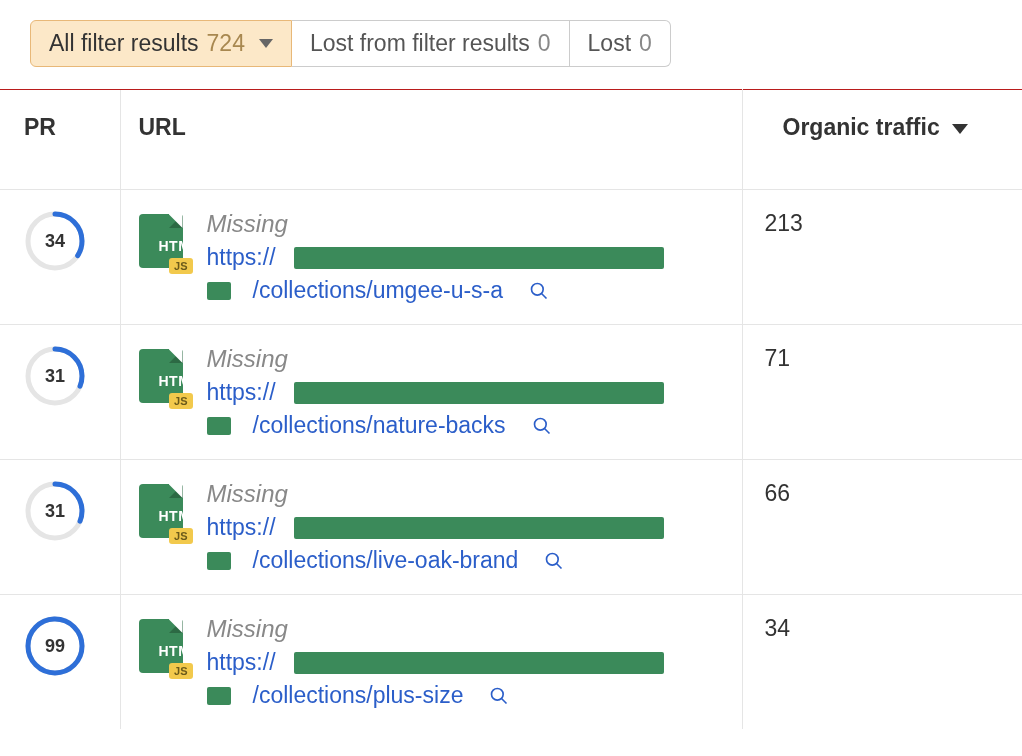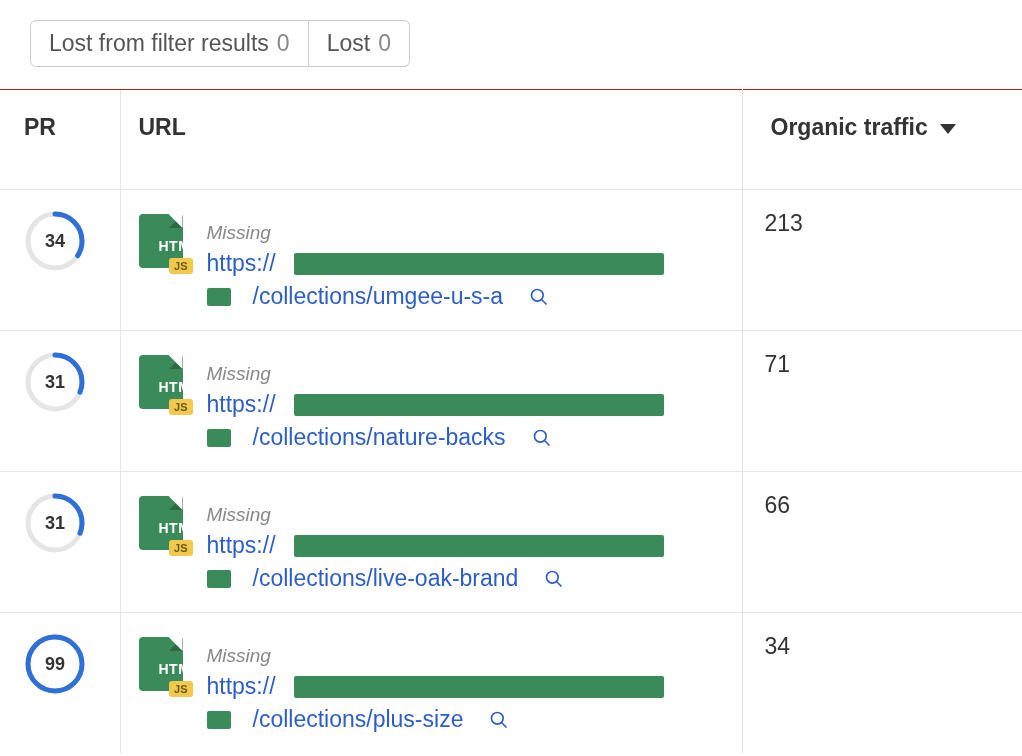--- a/index.html
+++ b/index.html
@@ -52,21 +52,21 @@
     padding: 24px 18px 48px 18px;
     border-top: 1px solid #b91c1c;
     border-bottom: 1px solid #e5e5e5;
     font-weight: 700;
     font-size: 23px;
     vertical-align: top;
     color: #333;
   }
   th:first-child { padding-left: 24px; width: 120px; }
   th.url-col { border-left: 1px solid #e5e5e5; border-right: 1px solid #e5e5e5; }
-  th.traffic-col { width: 280px; padding-left: 28px; }
+  th.traffic-col { width: 280px; padding-left: 40px; }
   td {
     border-bottom: 1px solid #e5e5e5;
     padding: 20px 18px;
     vertical-align: top;
     font-size: 23px;
   }
   td:first-child { padding-left: 24px; text-align: left; }
   td.url-cell { border-left: 1px solid #e5e5e5; border-right: 1px solid #e5e5e5; }
   td.traffic-cell { padding-left: 22px; color: #333; }
   tr:last-child td { border-bottom: none; }
@@ -101,21 +101,21 @@
   .file-label {
     position: absolute; top: 24px; left: 20px; font-size: 14px; font-weight: 700;
     color: #fff; letter-spacing: 0.5px;
   }
   .js-badge {
     position: absolute; bottom: -2px; right: -4px;
     background: #f2c94c; color: #6b5a1a; font-size: 11px; font-weight: 700;
     padding: 2px 5px; border-radius: 3px;
   }
   .url-text { display: flex; flex-direction: column; gap: 6px; min-width: 0; }
-  .missing { font-style: italic; color: #888; font-size: 19px; margin-top: 12px; }
+  .missing { font-style: italic; color: #888; font-size: 24px; }
   .url-line { display: flex; align-items: center; gap: 18px; }
   .url-link { color: #2b5ec9; text-decoration: none; font-size: 23px; }
   .redact-bar {
     display: inline-block; background: #3b8a5a; height: 22px; border-radius: 2px;
     vertical-align: middle;
   }
   .redact-small {
     display: inline-block; background: #3b8a5a; width: 24px; height: 18px; border-radius: 2px;
     vertical-align: middle; margin-right: 4px;
   }
@@ -127,20 +127,25 @@
     border-left: 8px solid transparent;
     border-right: 8px solid transparent;
     border-top: 10px solid #333;
     margin-left: 6px; vertical-align: middle;
   }
 </style>
 </head>
 <body>
 
 <div class="tabs">
+  <div class="tab active">
+    <span>All filter results</span>
+    <span class="count">724</span>
+    <span class="caret-down"></span>
+  </div>
   <div class="tab">
     <span>Lost from filter results</span>
     <span class="count">0</span>
   </div>
   <div class="tab">
     <span>Lost</span>
     <span class="count">0</span>
   </div>
 </div>
 

